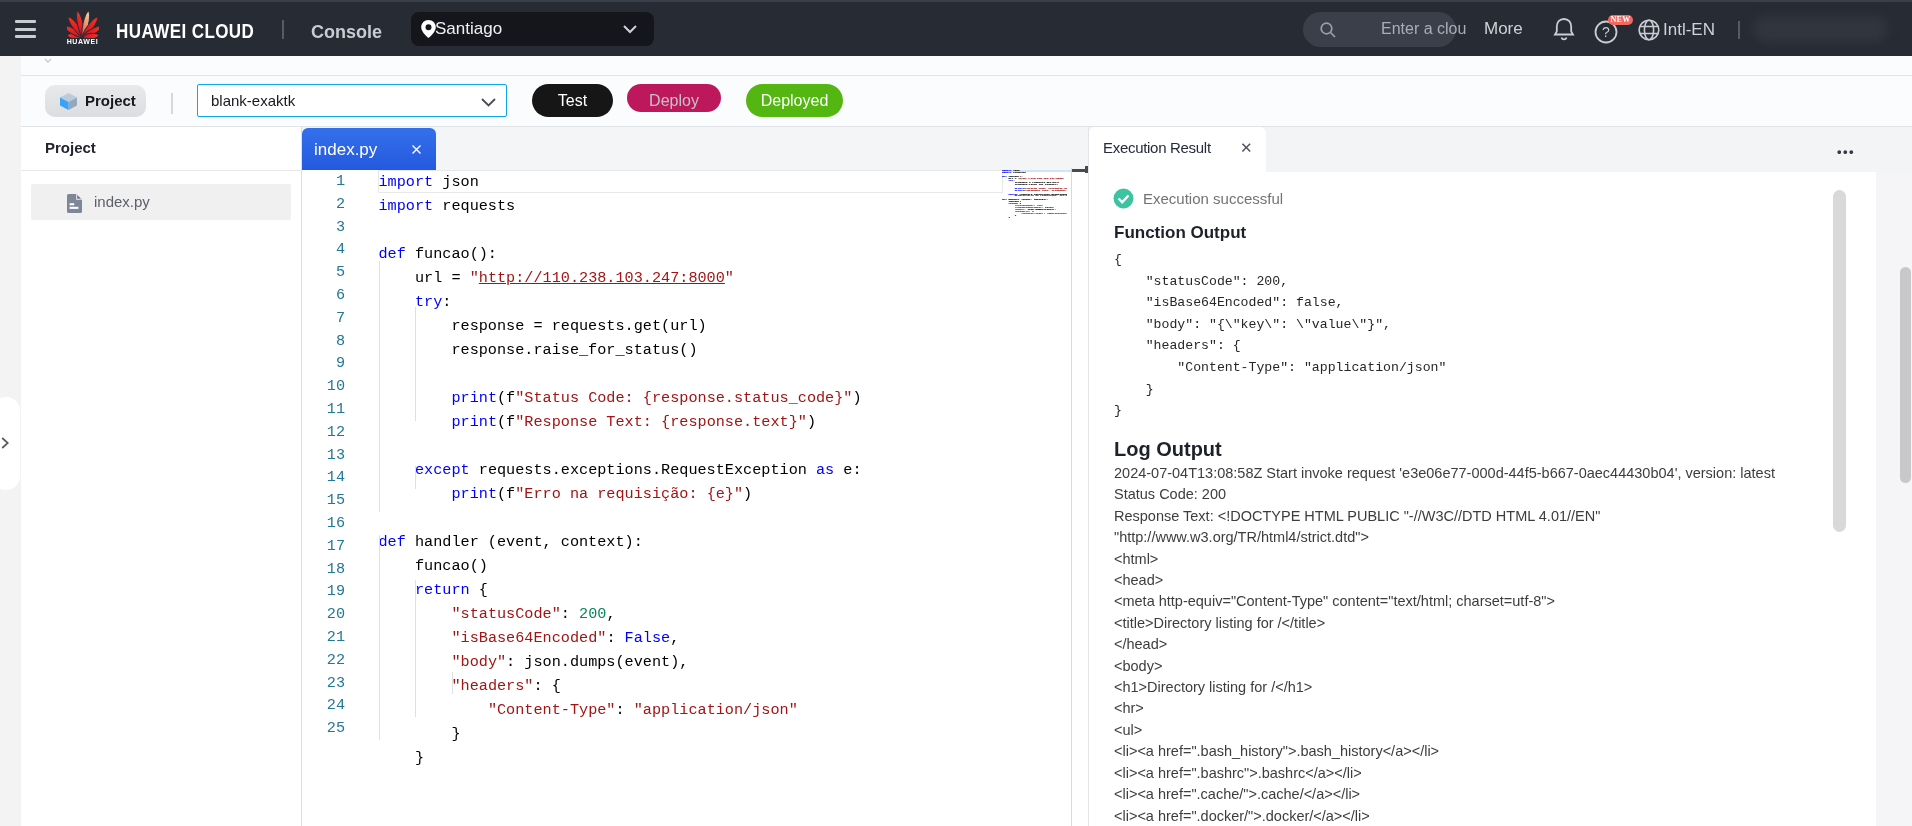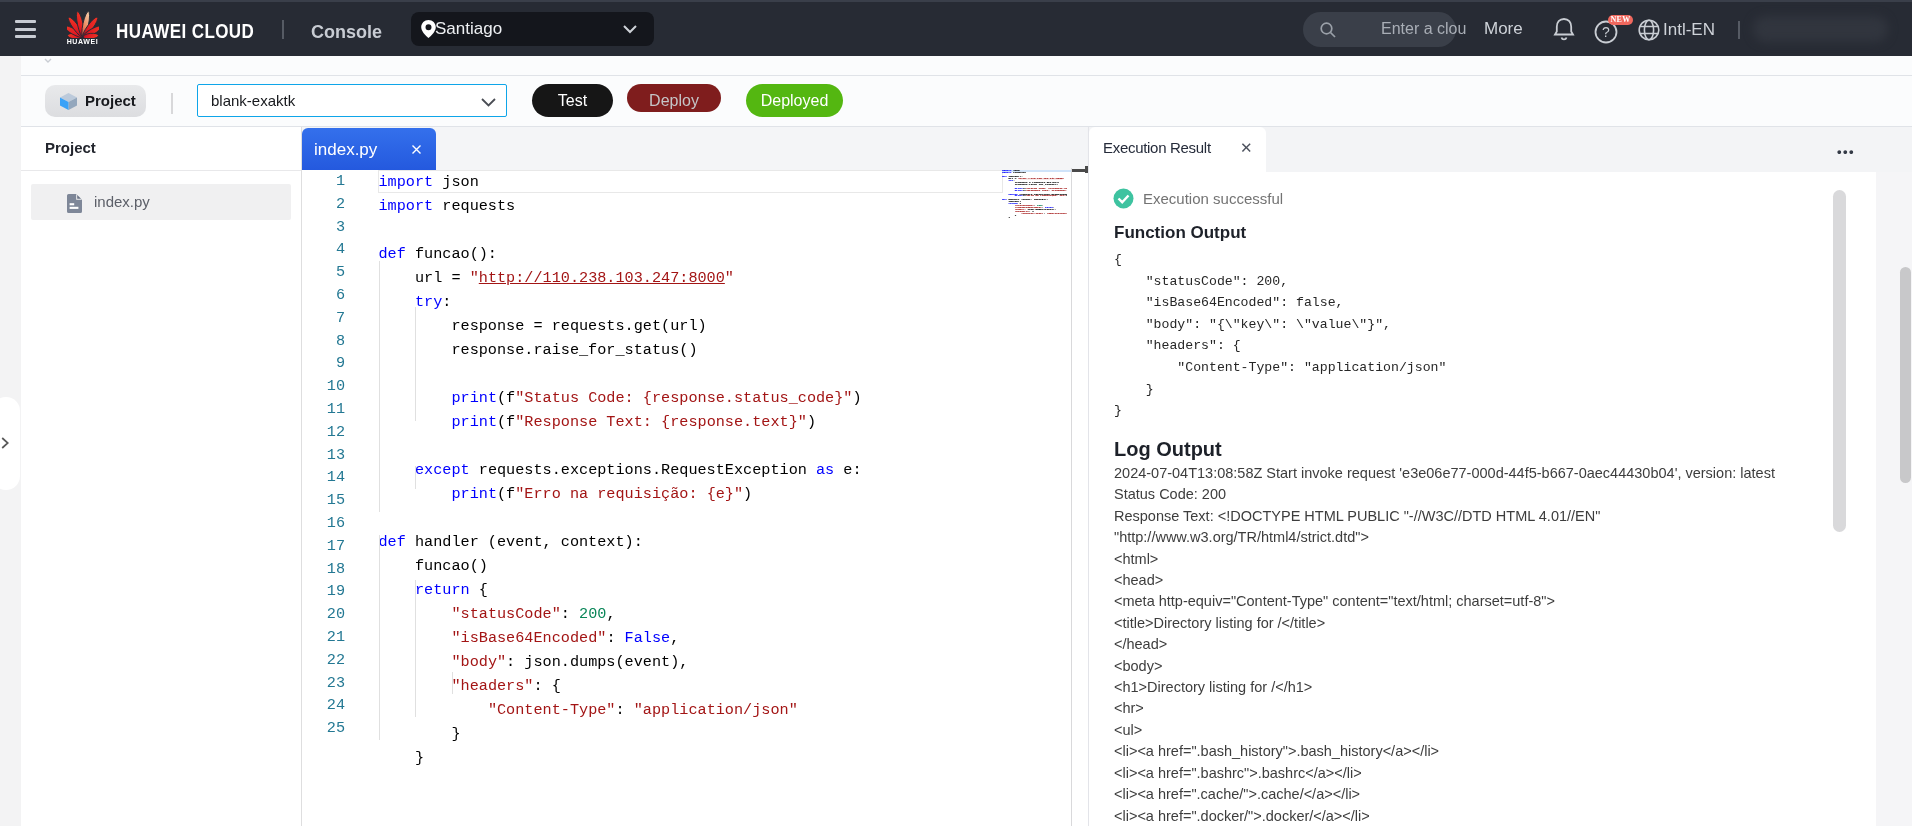--- a/index.html
+++ b/index.html
@@ -27,21 +27,21 @@
 #subrow { position:absolute; left:21px; top:56px; width:1891px; height:20px; background:#fbfcfd; border-bottom:1px solid #e0e3e8; }
 #toolbar { position:absolute; left:21px; top:76px; width:1891px; height:51px; background:#fbfcfd; border-bottom:1px solid #e0e3e8; }
 #railtop { position:absolute; left:0; top:56px; width:21px; height:770px; background:#f3f3f4; }
 #railpill { position:absolute; left:-8px; top:397px; width:28px; height:93px; background:#fff; border-radius:14px; }
 #projbtn { position:absolute; left:45px; top:85px; width:101px; height:32px; background:linear-gradient(#e8e9eb,#dcdde0); border-radius:10px; }
 #projbtn span { position:absolute; left:40px; top:6.5px; font-size:15px; font-weight:700; color:#17191d; }
 #tsep { position:absolute; left:171px; top:93px; width:2px; height:21px; background:#d8d8da; }
 #select { position:absolute; left:197px; top:84px; width:310px; height:33px; background:#fff; border:1px solid #0ea5e9; border-radius:2px; }
 #select span { position:absolute; left:13px; top:7px; font-size:15px; color:#17191d; }
 #btn-test { position:absolute; left:532px; top:84px; width:81px; height:33px; background:#161616; border-radius:17px; color:#fff; font-size:16px; text-align:center; line-height:33px; }
-#btn-deploy { position:absolute; left:627px; top:84px; width:94px; height:28px; background:#7f1d1d; border-radius:17px; color:#c5c5c7; font-size:16px; text-align:center; line-height:33px; }
+#btn-deploy { position:absolute; left:627px; top:84px; width:94px; height:28px; background:#be185d; border-radius:17px; color:#c5c5c7; font-size:16px; text-align:center; line-height:33px; }
 #btn-deployed { position:absolute; left:746px; top:84px; width:97px; height:33px; background:#54b711; border-radius:17px; color:#fff; font-size:16px; text-align:center; line-height:33px; }
 
 #sidebar { position:absolute; left:21px; top:127px; width:280px; height:699px; background:#fff; }
 #sidebar .hd { position:absolute; left:24px; top:12px; font-size:15px; font-weight:700; color:#23262e; }
 #sidebar .div { position:absolute; left:0; top:43px; width:280px; height:1px; background:#e8e8ea; }
 #sidebar .item { position:absolute; left:10px; top:57px; width:260px; height:36px; background:#f0f0f1; border-radius:2px; }
 #sidebar .item .nm { position:absolute; left:63px; top:9px; font-size:15px; color:#5d6069; }
 #vdiv1 { position:absolute; left:301px; top:127px; width:1px; height:699px; background:#dededf; }
 
 #editor { position:absolute; left:302px; top:127px; width:786px; height:699px; background:#fff; }

